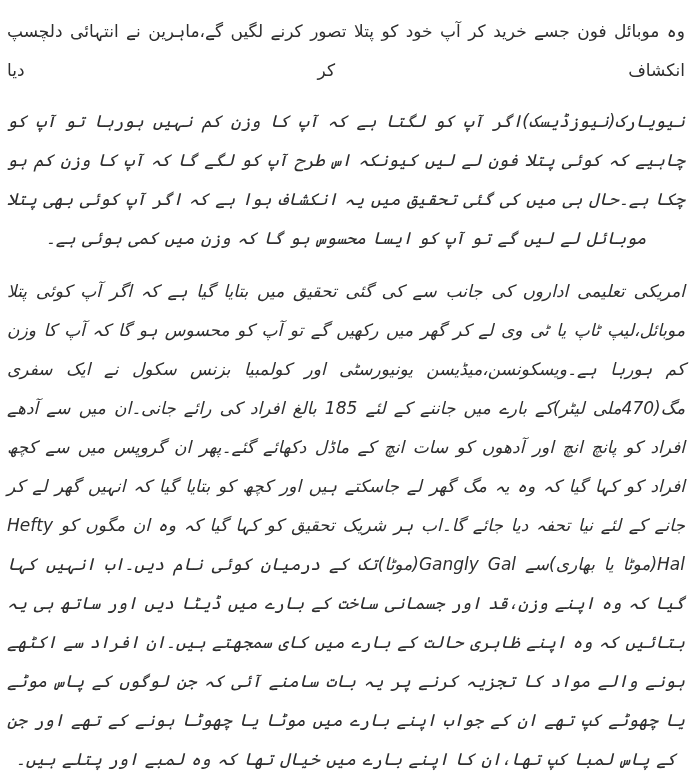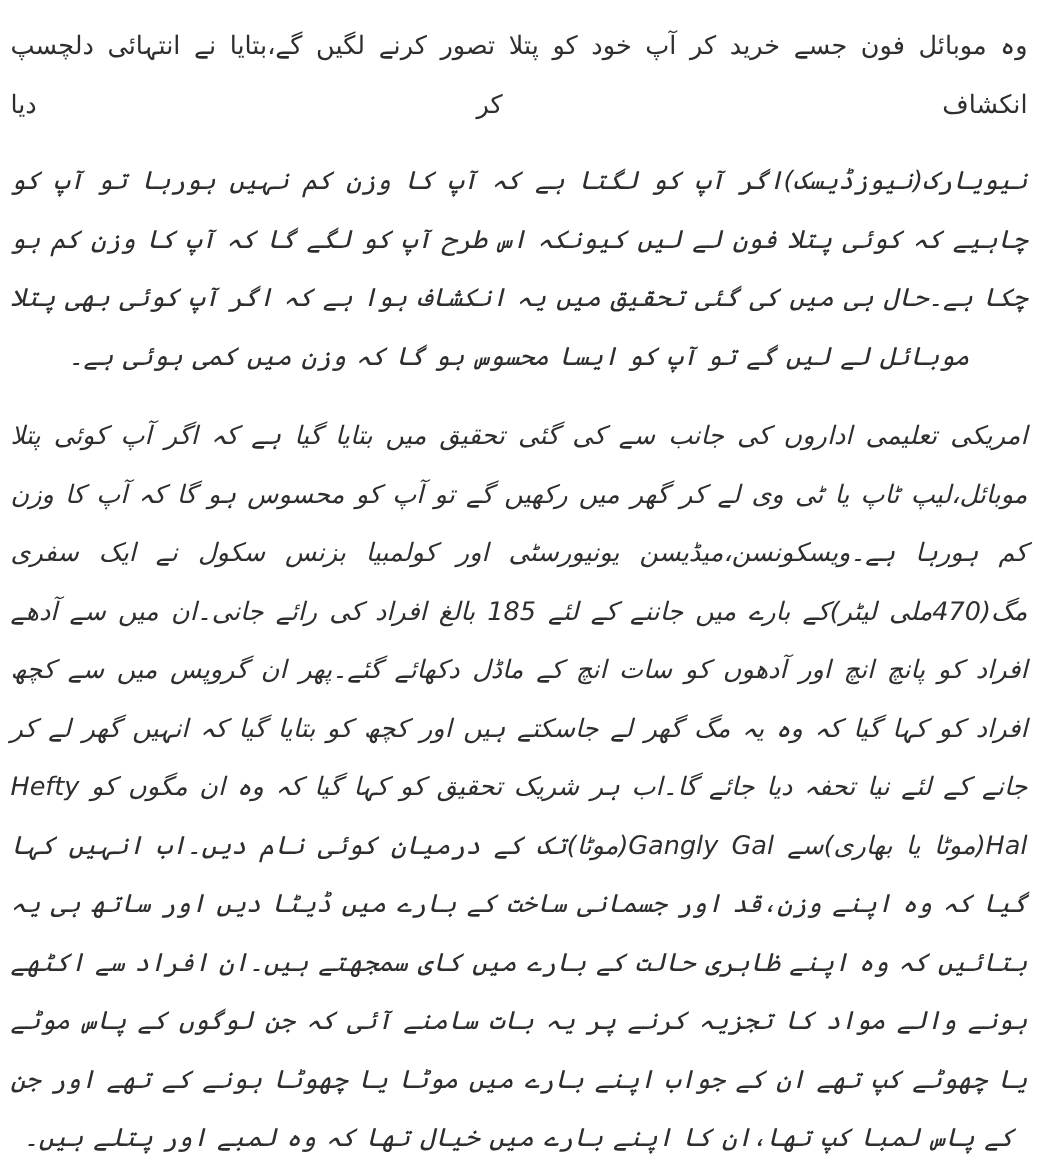--- a/index.html
+++ b/index.html
@@ -40,21 +40,21 @@
     word-spacing: 1px;
     font-style: italic;
   }
   .para:last-child { margin-bottom: 0; }
 </style>
 </head>
 <body>
 
 <div class="page">
 
-  <p class="headline" dir="rtl" lang="ur">وہ موبائل فون جسے خرید کر آپ خود کو پتلا تصور کرنے لگیں گے،بتایا نے انتہائی دلچسپ انکشاف کر دیا</p>
+  <p class="headline" dir="rtl" lang="ur">وہ موبائل فون جسے خرید کر آپ خود کو پتلا تصور کرنے لگیں گے،ماہرین نے انتہائی دلچسپ انکشاف کر دیا</p>
 
   <div class="body-text">
 
       <p class="para" dir="rtl" lang="ur">نیویارک(نیوزڈیسک)اگر آپ کو لگتا ہے کہ آپ کا وزن کم نہیں ہورہا تو آپ کو چاہیے کہ کوئی پتلا فون لے لیں کیونکہ اس طرح آپ کو لگے گا کہ آپ کا وزن کم ہو چکا ہے۔حال ہی میں کی گئی تحقیق میں یہ انکشاف ہوا ہے کہ اگر آپ کوئی بھی پتلا موبائل لے لیں گے تو آپ کو ایسا محسوس ہو گا کہ وزن میں کمی ہوئی ہے۔</p>
 
       <p class="para" dir="rtl" lang="ur">امریکی تعلیمی اداروں کی جانب سے کی گئی تحقیق میں بتایا گیا ہے کہ اگر آپ کوئی پتلا موبائل،لیپ ٹاپ یا ٹی وی لے کر گھر میں رکھیں گے تو آپ کو محسوس ہو گا کہ آپ کا وزن کم ہورہا ہے۔ویسکونسن،میڈیسن یونیورسٹی اور کولمبیا بزنس سکول نے ایک سفری مگ(470ملی لیٹر)کے بارے میں جاننے کے لئے 185 بالغ افراد کی رائے جانی۔ان میں سے آدھے افراد کو پانچ انچ اور آدھوں کو سات انچ کے ماڈل دکھائے گئے۔پھر ان گروپس میں سے کچھ افراد کو کہا گیا کہ وہ یہ مگ گھر لے جاسکتے ہیں اور کچھ کو بتایا گیا کہ انہیں گھر لے کر جانے کے لئے نیا تحفہ دیا جائے گا۔اب ہر شریک تحقیق کو کہا گیا کہ وہ ان مگوں کو Hefty Hal(موٹا یا بھاری)سے Gangly Gal(موٹا)تک کے درمیان کوئی نام دیں۔اب انہیں کہا گیا کہ وہ اپنے وزن،قد اور جسمانی ساخت کے بارے میں ڈیٹا دیں اور ساتھ ہی یہ بتائیں کہ وہ اپنے ظاہری حالت کے بارے میں کای سمجھتے ہیں۔ان افراد سے اکٹھے ہونے والے مواد کا تجزیہ کرنے پر یہ بات سامنے آئی کہ جن لوگوں کے پاس موٹے یا چھوٹے کپ تھے ان کے جواب اپنے بارے میں موٹا یا چھوٹا ہونے کے تھے اور جن کے پاس لمبا کپ تھا،ان کا اپنے بارے میں خیال تھا کہ وہ لمبے اور پتلے ہیں۔</p>
 
     </div>
 
 </div>

